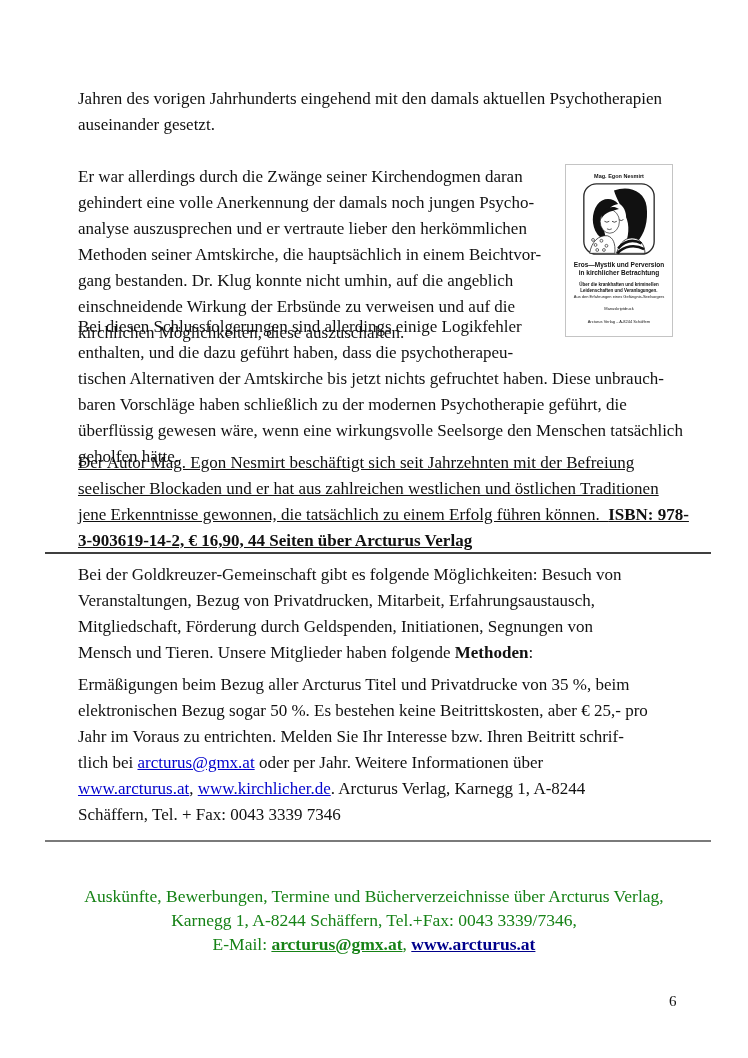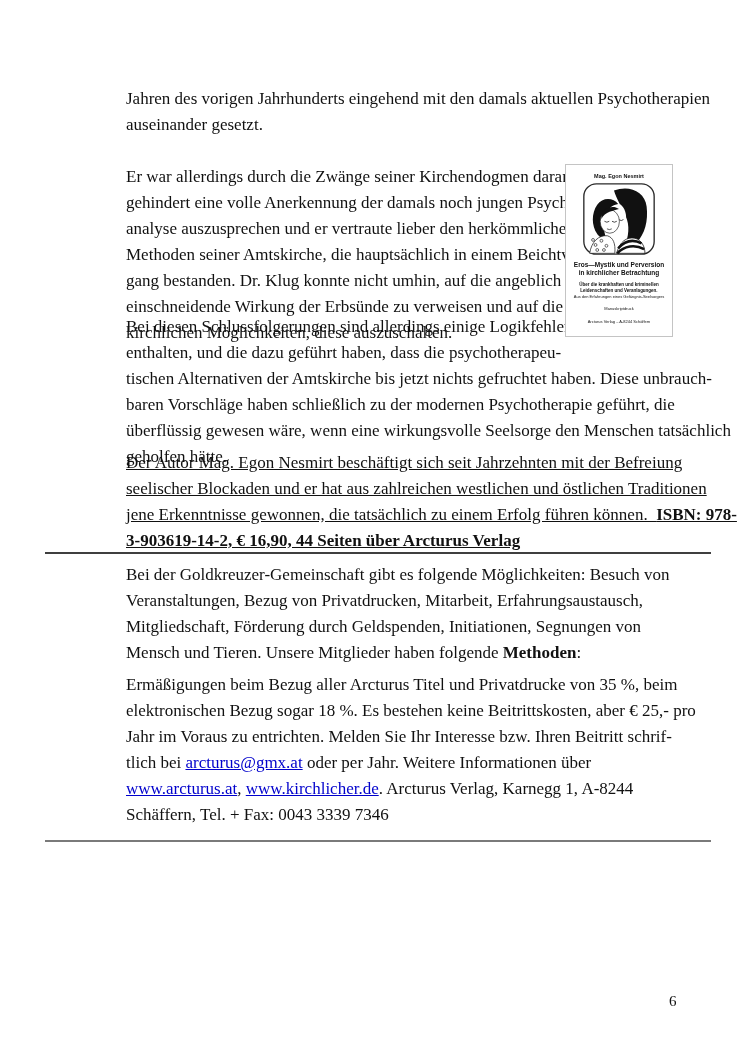--- a/index.html
+++ b/index.html
@@ -12,21 +12,20 @@
     overflow:hidden;
   }
   .para{
     position:absolute;
     left:78px;
     width:612px;
     font-size:17px;
     line-height:26px;
     white-space:pre;
     color:#111;
-    margin-left:48px;
   }
   .run-plain{font-weight:normal;}
   .run-bold{font-weight:bold;}
   .run-link{color:#0000cc;text-decoration:underline;}
   .run-link-green{color:#168216;text-decoration:underline;font-weight:inherit;}
   .run-link-navy{color:#00008b;text-decoration:underline;font-weight:inherit;}
   .rule{
     position:absolute;left:45px;width:666px;border:0;margin:0;
   }
   .rule-1{top:552px;height:2px;background:#3f3f3f;}
@@ -90,28 +89,31 @@
 3-903619-14-2, € 16,90, 44 Seiten über Arcturus Verlag</span></div>
 
   <hr class="rule rule-1">
 
   <div class="para" style="top:562px;"><span class="run-plain">Bei der Goldkreuzer-Gemeinschaft gibt es folgende Möglichkeiten: Besuch von
 Veranstaltungen, Bezug von Privatdrucken, Mitarbeit, Erfahrungsaustausch,
 Mitgliedschaft, Förderung durch Geldspenden, Initiationen, Segnungen von
 Mensch und Tieren. Unsere Mitglieder haben folgende </span><span class="run-bold">Methoden</span><span class="run-plain">:</span></div>
 
   <div class="para" style="top:672px;"><span class="run-plain">Ermäßigungen beim Bezug aller Arcturus Titel und Privatdrucke von 35 %, beim
-elektronischen Bezug sogar 18 %. Es bestehen keine Beitrittskosten, aber € 25,- pro
+elektronischen Bezug sogar 50 %. Es bestehen keine Beitrittskosten, aber € 25,- pro
 Jahr im Voraus zu entrichten. Melden Sie Ihr Interesse bzw. Ihren Beitritt schrif-
 tlich bei </span><a href="#" class="run-link">arcturus@gmx.at</a><span class="run-plain"> oder per Jahr. Weitere Informationen über
 </span><a href="#" class="run-link">www.arcturus.at</a><span class="run-plain">, </span><a href="#" class="run-link">www.kirchlicher.de</a><span class="run-plain">. Arcturus Verlag, Karnegg 1, A-8244
 Schäffern, Tel. + Fax: 0043 3339 7346</span></div>
 
   <hr class="rule rule-2">
 
+  <div class="footer-block"><span class="run-plain">Auskünfte, Bewerbungen, Termine und Bücherverzeichnisse über Arcturus Verlag,
+Karnegg 1, A-8244 Schäffern, Tel.+Fax: 0043 3339/7346,
+E-Mail: </span><a href="#" class="run-link-green">arcturus@gmx.at</a><span class="run-plain">, </span><a href="#" class="run-link-navy">www.arcturus.at</a></div>
 
   <div class="page-number">6</div>
 
   <div class="book-cover">
     <div class="bc-author">Mag. Egon Nesmirt</div>
 
     <svg class="bc-art" viewBox="0 0 88 86" xmlns="http://www.w3.org/2000/svg">
       <rect x="2" y="1" width="84" height="84" rx="15" fill="#ffffff" stroke="#2a2a2a" stroke-width="1.6"></rect>
 
       <path d="M38 9 C56 2 75 10 77 28 C79 45 75 61 65 71 C62 76 56 79 50 78

